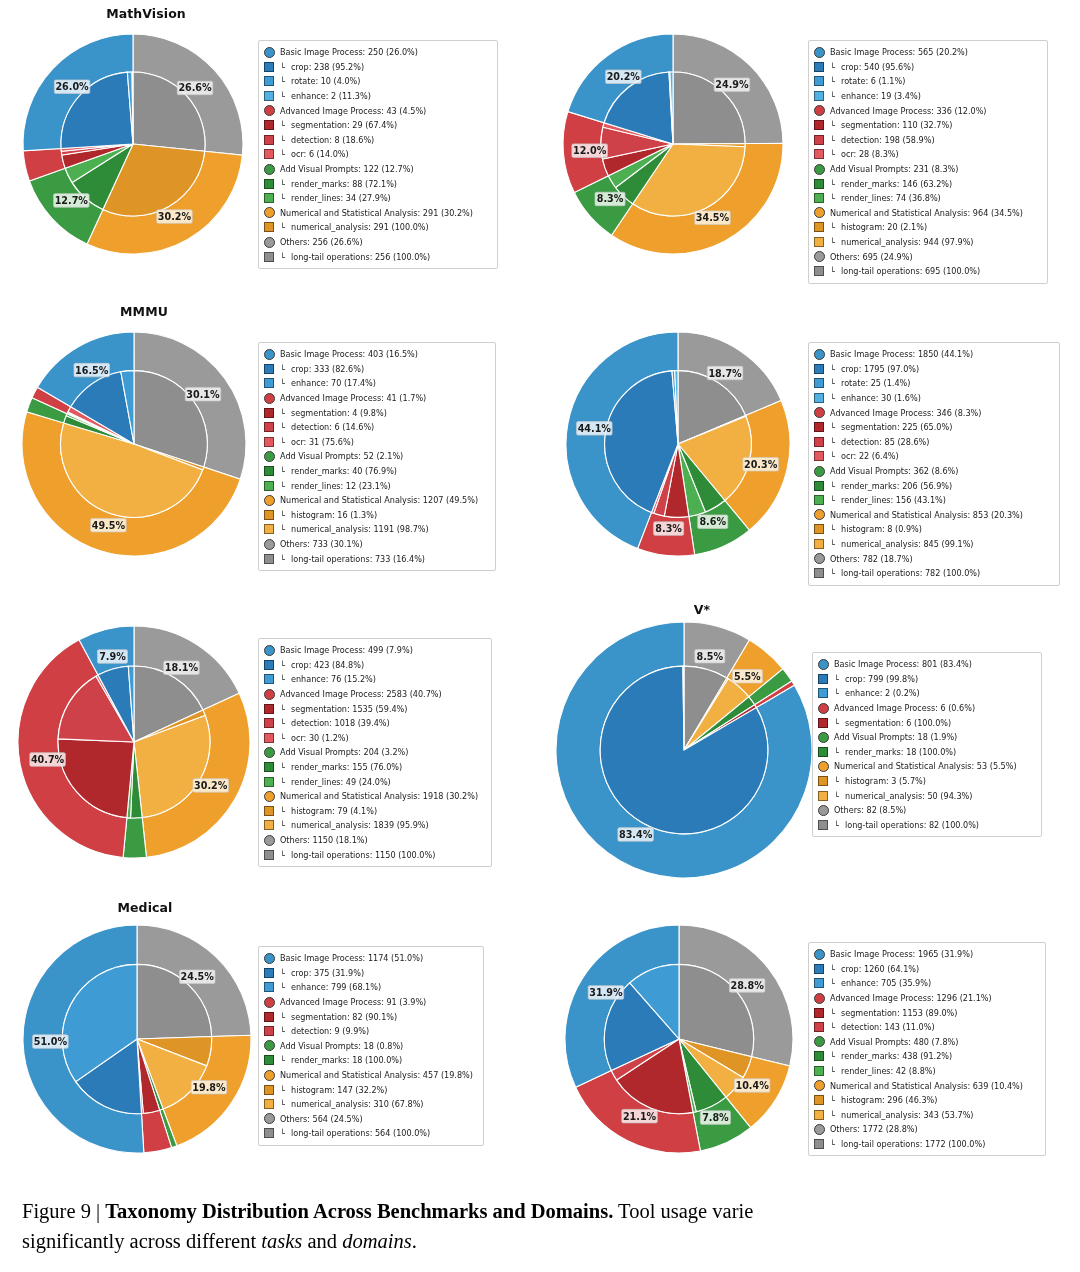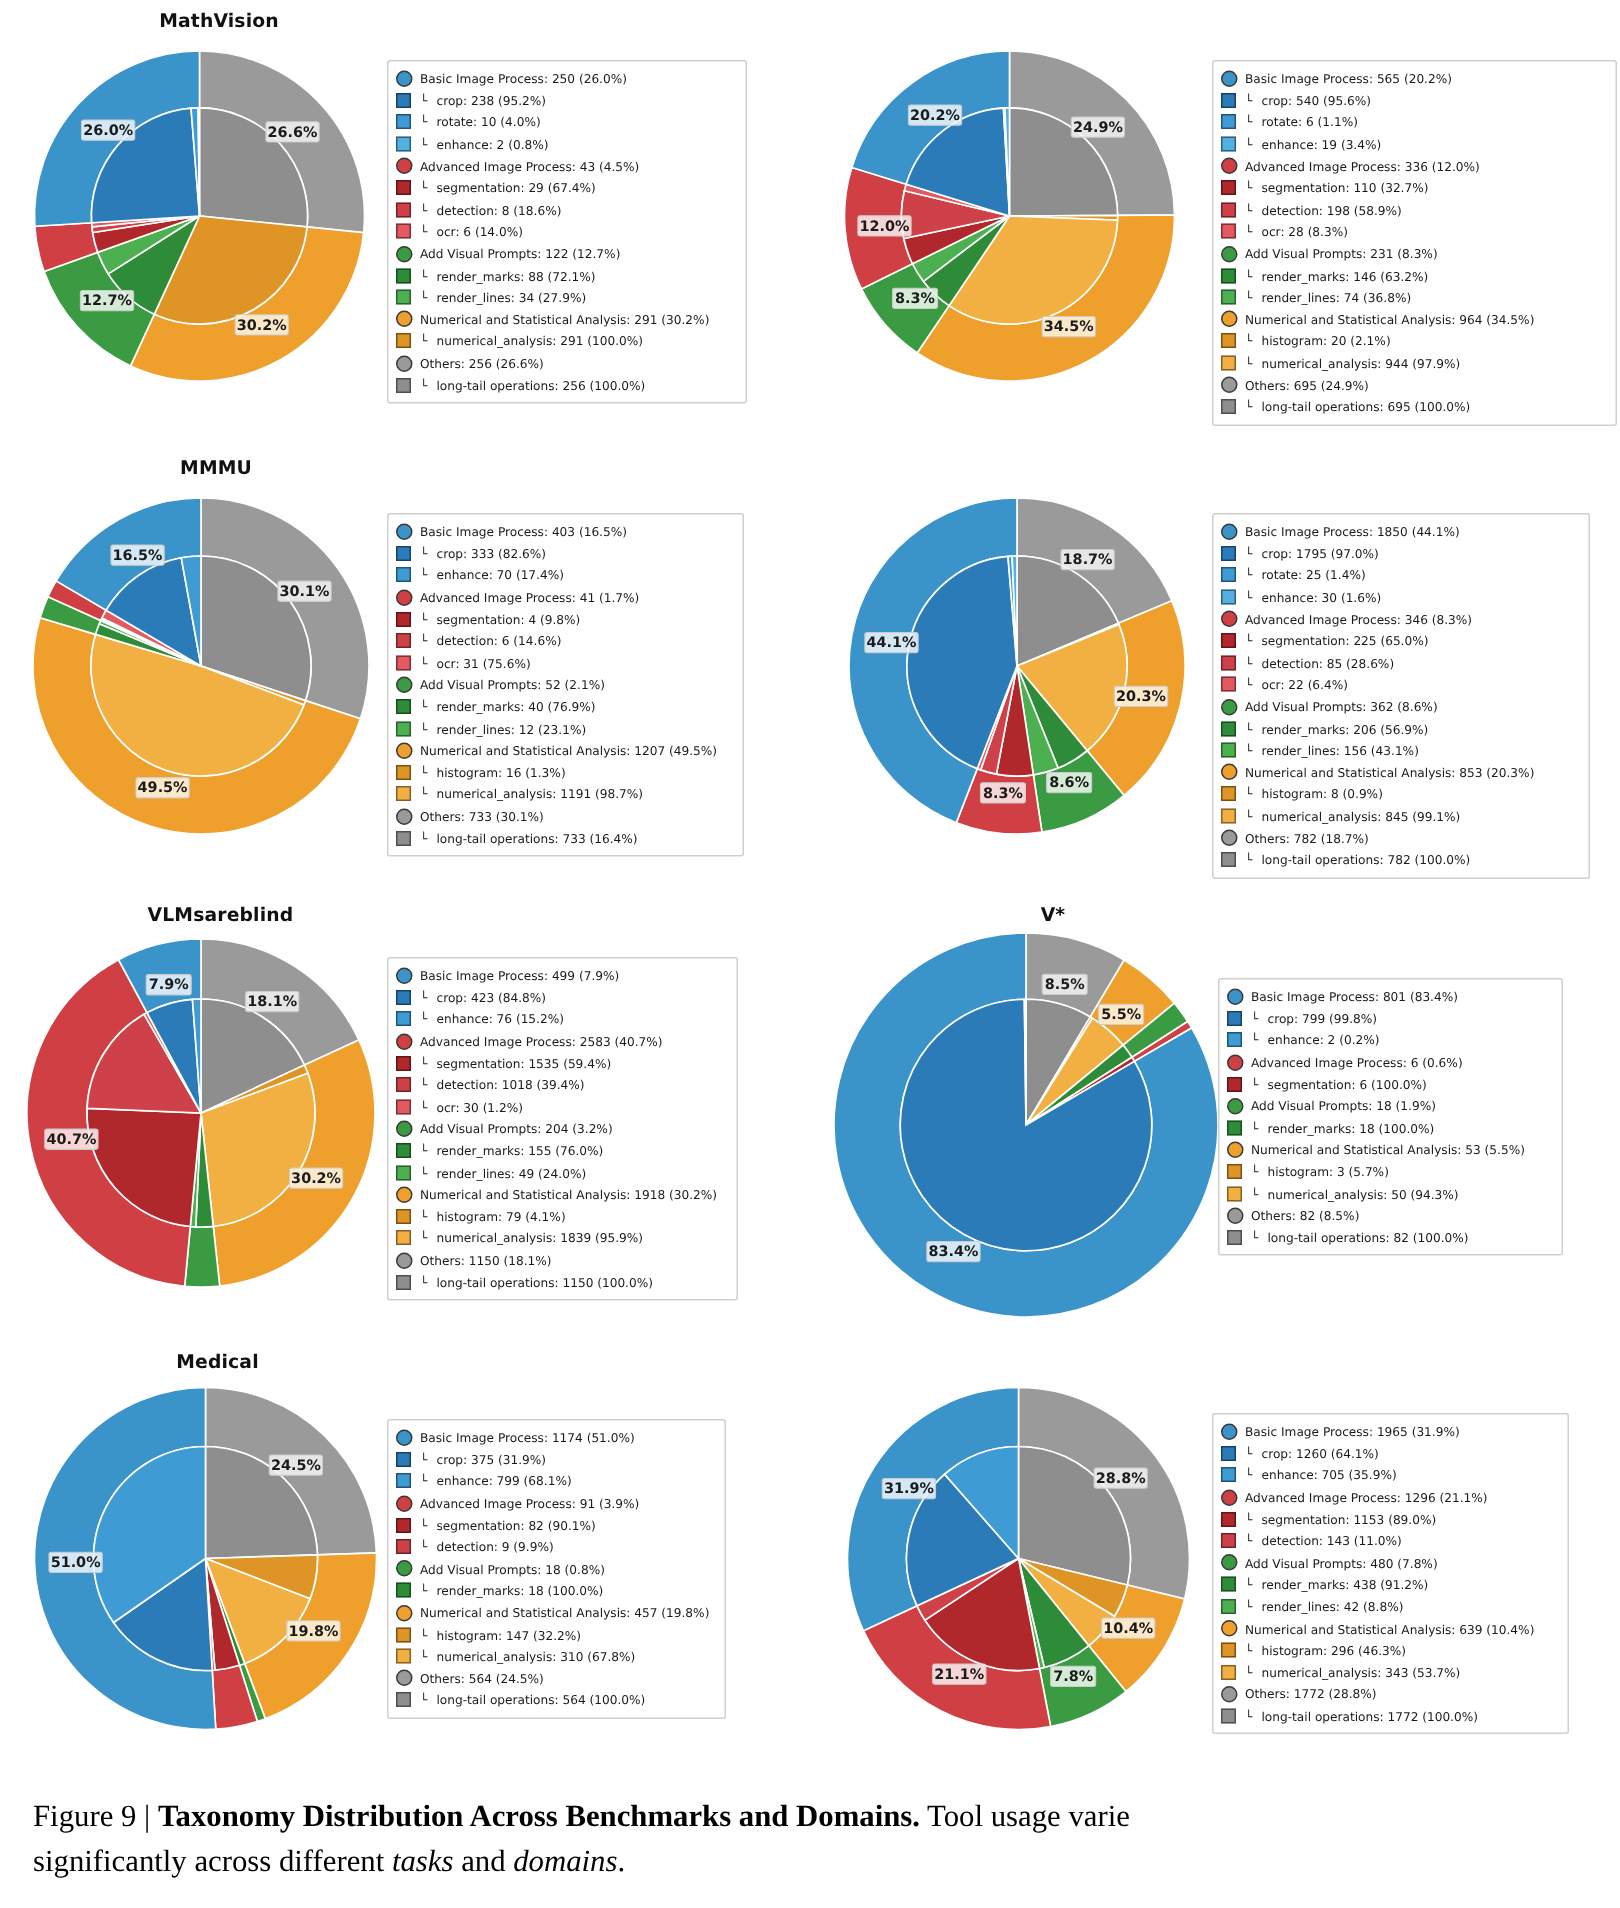--- a/index.html
+++ b/index.html
@@ -145,21 +145,21 @@
             <span class="lg-text child">crop: 238 (95.2%)</span>
           </div>
           <div class="legend-row">
             <span class="lg-mark" style="background: rgb(63, 155, 212);"></span>
             <span class="lg-branch">└</span>
             <span class="lg-text child">rotate: 10 (4.0%)</span>
           </div>
           <div class="legend-row">
             <span class="lg-mark" style="background: rgb(82, 177, 224);"></span>
             <span class="lg-branch">└</span>
-            <span class="lg-text child">enhance: 2 (0.8%)</span>
+            <span class="lg-text child">enhance: 2 (11.3%)</span>
           </div>
           <div class="legend-row">
             <span class="lg-mark parent" style="background: rgb(207, 63, 67);"></span>
             <span class="lg-text">Advanced Image Process: 43 (4.5%)</span>
           </div>
           <div class="legend-row">
             <span class="lg-mark" style="background: rgb(176, 39, 44);"></span>
             <span class="lg-branch">└</span>
             <span class="lg-text child">segmentation: 29 (67.4%)</span>
           </div>
@@ -237,21 +237,21 @@
               <text x="164.48395643199706" y="196.18837889705645" class="pct-label">34.5%</text>
               <rect x="47.015814656360675" y="170.22228753288414" width="30" height="13.5" rx="1.5" fill="#e9f6e9" fill-opacity="0.88" class="pct-box"></rect>
               <text x="62.015814656360675" y="177.47228753288414" class="pct-label">8.3%</text>
               <rect x="23.913091409253482" y="121.8771914517055" width="35.5" height="13.5" rx="1.5" fill="#fbeaea" fill-opacity="0.88" class="pct-box"></rect>
               <text x="41.66309140925348" y="129.1271914517055" class="pct-label">12.0%</text>
               <rect x="57.594915624763914" y="47.994274625217344" width="35.5" height="13.5" rx="1.5" fill="#e8f2fa" fill-opacity="0.88" class="pct-box"></rect>
               <text x="75.34491562476391" y="55.244274625217344" class="pct-label">20.2%</text>
             </g>
           </svg>
         </div>
-        <div class="legend" style="left: 268px; top: 40px; width: 270px;">
+        <div class="legend" style="left: 268px; top: 40px; width: 240px;">
           <div class="legend-row">
             <span class="lg-mark parent" style="background: rgb(58, 147, 201);"></span>
             <span class="lg-text">Basic Image Process: 565 (20.2%)</span>
           </div>
           <div class="legend-row">
             <span class="lg-mark" style="background: rgb(43, 123, 185);"></span>
             <span class="lg-branch">└</span>
             <span class="lg-text child">crop: 540 (95.6%)</span>
           </div>
           <div class="legend-row">
@@ -537,21 +537,20 @@
             <span class="lg-text">Others: 782 (18.7%)</span>
           </div>
           <div class="legend-row">
             <span class="lg-mark" style="background: rgb(142, 142, 142);"></span>
             <span class="lg-branch">└</span>
             <span class="lg-text child">long-tail operations: 782 (100.0%)</span>
           </div>
         </div>
       </div>
       <div class="panel">
-        <div class="panel-title t-vlmsareblind">VLMsareblind</div>
         <div class="pie-wrap" style="left: 6px; top: 20px;">
           <svg width="256" height="256" viewBox="0 0 256 256">
             <g>
               <path d="M 233.26462713772992 77.26235260545812 A 116 116 0 0 0 128 10 L 128 50.019999999999996 A 75.98 75.98 0 0 1 196.9483307752131 94.07684095657507 Z" fill="#9a9a9a" class="slice"></path>
               <path d="M 140.4788885368335 241.3268283656725 A 116 116 0 0 0 233.26462713772992 77.26235260545812 L 196.9483307752131 94.07684095657507 A 75.98 75.98 0 0 1 136.17367199162592 201.5390725795155 Z" fill="#efa02c" class="slice"></path>
               <path d="M 117.11883758369935 241.48852888694222 A 116 116 0 0 0 140.4788885368335 241.3268283656725 L 136.17367199162592 201.5390725795155 A 75.98 75.98 0 0 1 120.87283861732307 201.64498642094716 Z" fill="#3a9b42" class="slice"></path>
               <path d="M 73.05576789351457 23.837720472629158 A 116 116 0 0 0 117.11883758369935 241.48852888694222 L 120.87283861732307 201.64498642094716 A 75.98 75.98 0 0 1 92.01152797025205 59.0837069095721 Z" fill="#cf3f43" class="slice"></path>
               <path d="M 127.99999999999999 10 A 116 116 0 0 0 73.05576789351457 23.837720472629158 L 92.01152797025205 59.0837069095721 A 75.98 75.98 0 0 1 127.99999999999999 50.019999999999996 Z" fill="#3a93c9" class="slice"></path>
             </g>
             <g>

